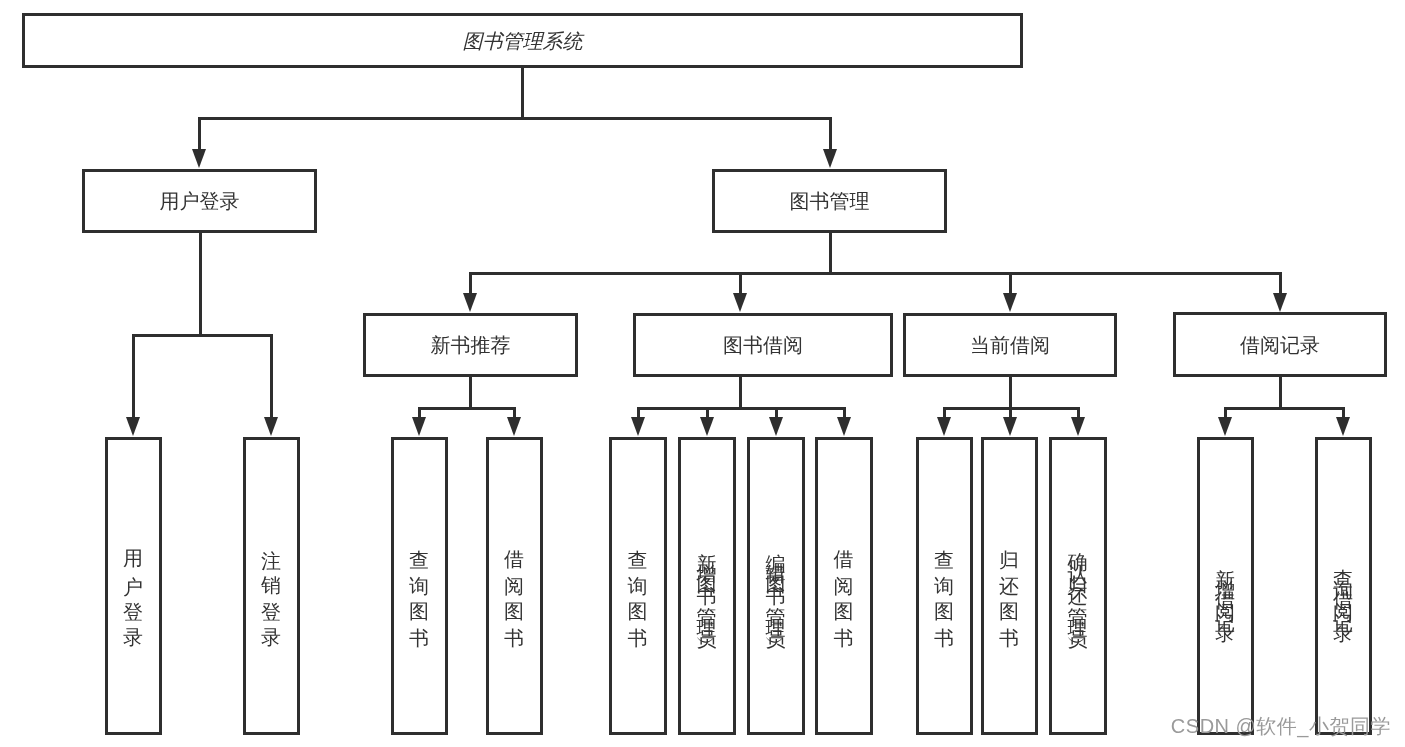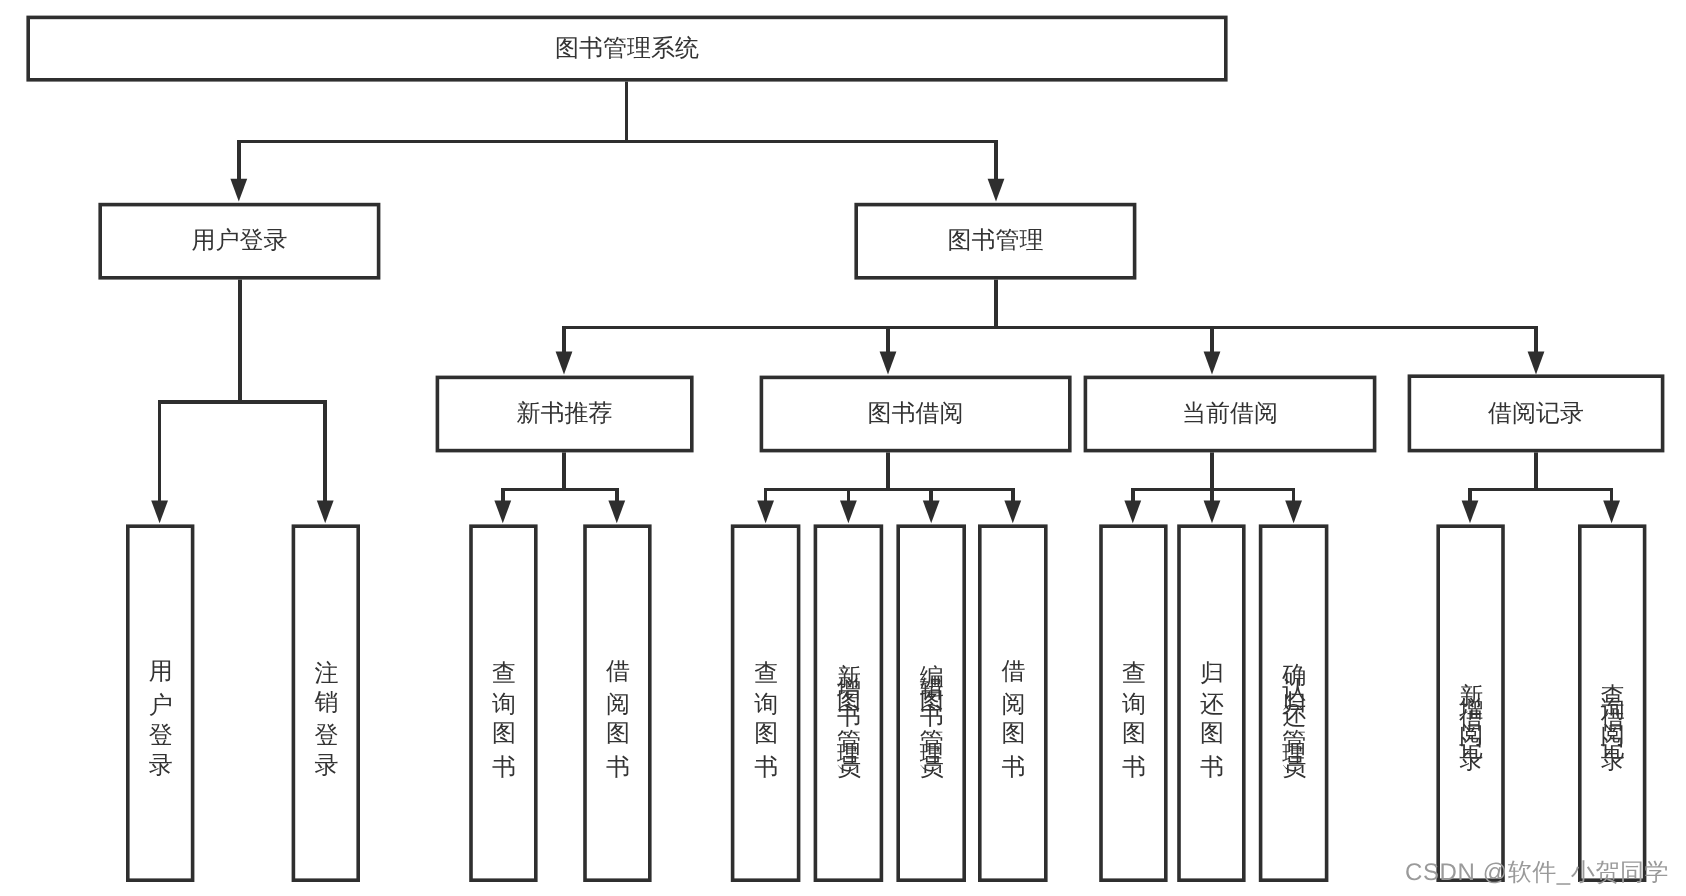--- a/index.html
+++ b/index.html
@@ -66,28 +66,28 @@
       <polygon points="769,417 783,417 776,436"></polygon>
       <polygon points="837,417 851,417 844,436"></polygon>
       <polygon points="937,417 951,417 944,436"></polygon>
       <polygon points="1003,417 1017,417 1010,436"></polygon>
       <polygon points="1071,417 1085,417 1078,436"></polygon>
       <polygon points="1218,417 1232,417 1225,436"></polygon>
       <polygon points="1336,417 1350,417 1343,436"></polygon>
     </g>
   </svg>
 
-  <div class="box" style="left:22px; top:13px; width:1001px; height:55px;">图书管理系统</div>
+  <div class="box" style="left:22px; top:13px; width:1001px; height:55px;font-style:italic;">图书管理系统</div>
 
   <div class="box" style="left:82px; top:169px; width:235px; height:64px;">用户登录</div>
   <div class="box" style="left:712px; top:169px; width:235px; height:64px;">图书管理</div>
 
   <div class="box" style="left:363px; top:313px; width:215px; height:64px;">新书推荐</div>
   <div class="box" style="left:633px; top:313px; width:260px; height:64px;">图书借阅</div>
-  <div class="box" style="left:903px; top:313px; width:244px; height:64px;">当前借阅</div>
+  <div class="box" style="left:903px; top:313px; width:214px; height:64px;">当前借阅</div>
   <div class="box" style="left:1173px; top:312px; width:214px; height:65px;">借阅记录</div>
 
   <div class="box leaf v-short" style="left:105px; top:437px; width:57px; height:298px;">用户登录</div>
   <div class="box leaf v-short" style="left:243px; top:437px; width:57px; height:298px;">注销登录</div>
 
   <div class="box leaf v-short" style="left:391px; top:437px; width:57px; height:298px;">查询图书</div>
   <div class="box leaf v-short" style="left:486px; top:437px; width:57px; height:298px;">借阅图书</div>
 
   <div class="box leaf v-short" style="left:609px; top:437px; width:58px; height:298px;">查询图书</div>
   <div class="box leaf v-long" style="left:678px; top:437px; width:58px; height:298px;">新增图书（管理员）</div>

